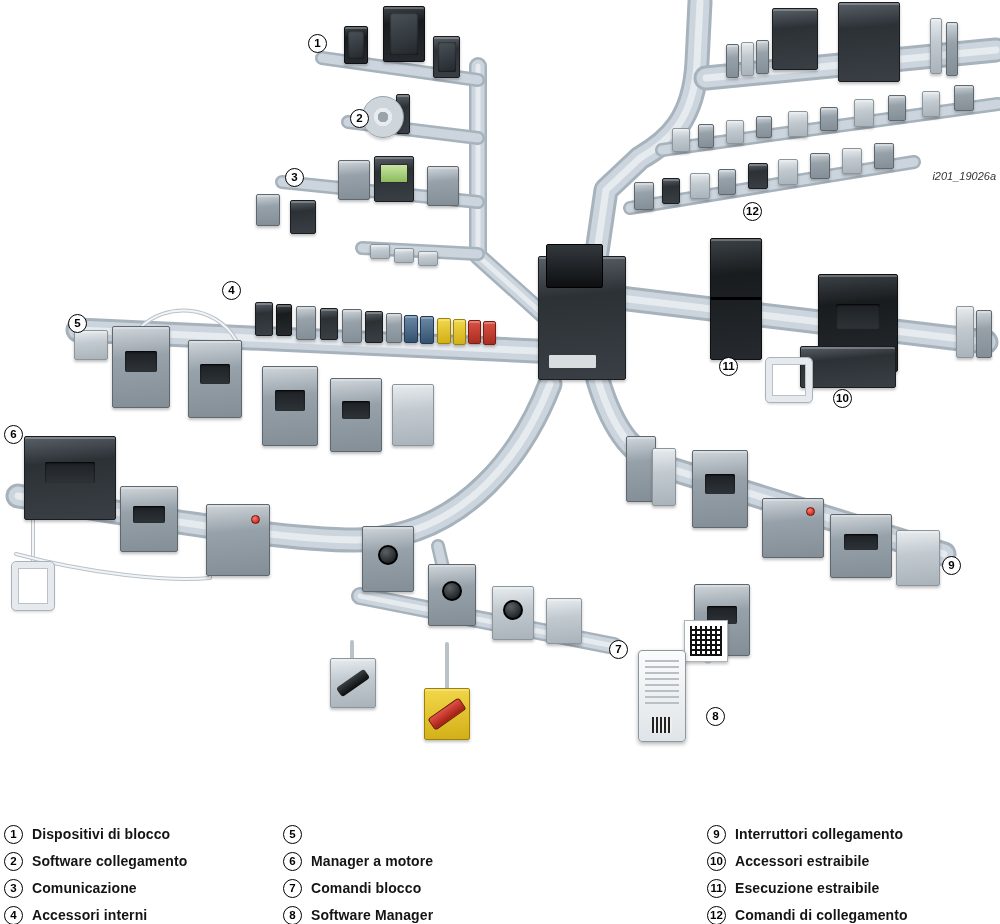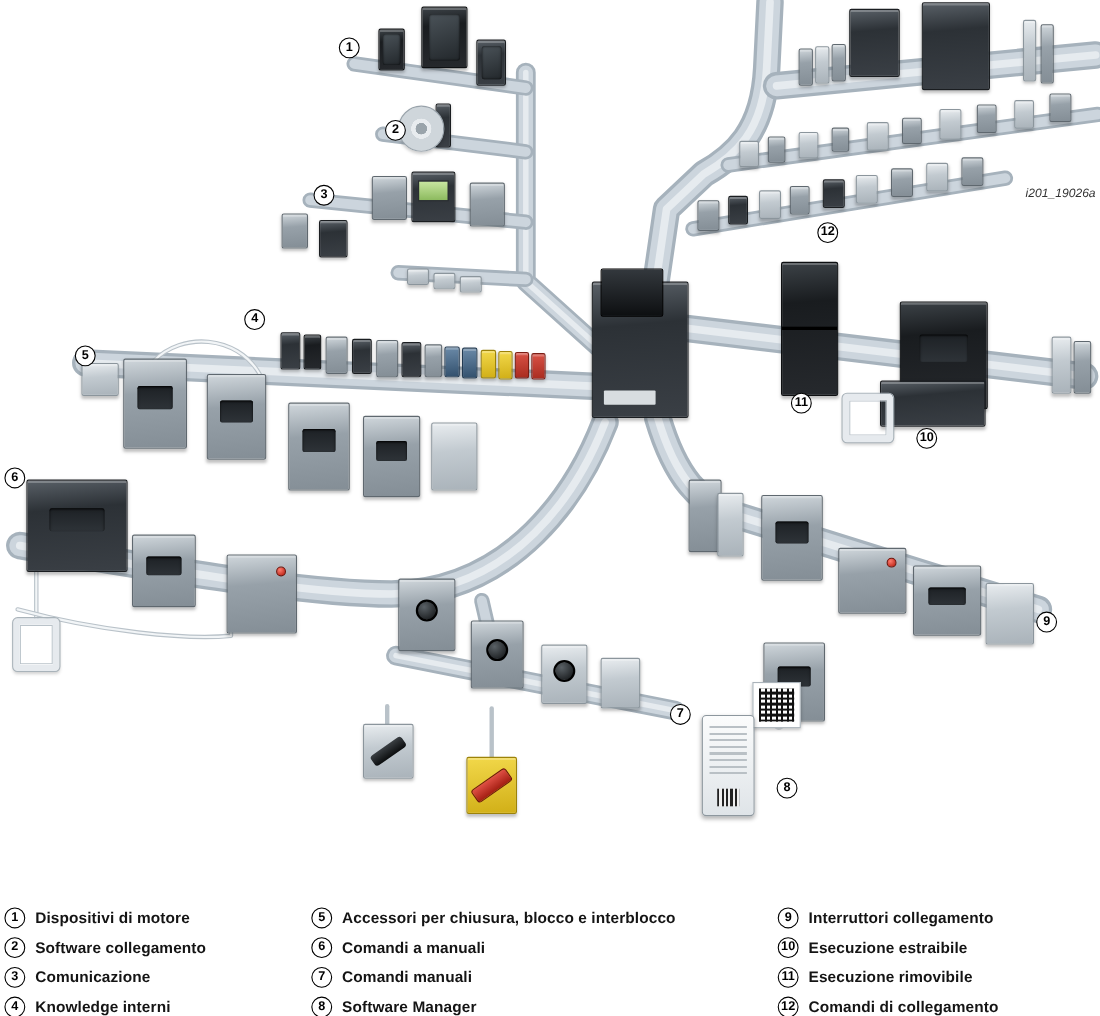--- a/index.html
+++ b/index.html
@@ -268,63 +268,62 @@
   <span class="ncircle callout" style="left:609px;top:640px">7</span>
   <span class="ncircle callout" style="left:706px;top:707px">8</span>
   <span class="ncircle callout" style="left:942px;top:556px">9</span>
   <span class="ncircle callout" style="left:833px;top:389px">10</span>
   <span class="ncircle callout" style="left:719px;top:357px">11</span>
   <span class="ncircle callout" style="left:743px;top:202px">12</span>
 
   <div>
     <div class="lrow" style="left:4px;top:824px">
       <span class="ncircle">1</span>
-      <span class="llabel">Dispositivi di motore</span>
+      <span class="llabel">Dispositivi di blocco</span>
     </div>
     <div class="lrow" style="left:4px;top:851px">
       <span class="ncircle">2</span>
       <span class="llabel">Software collegamento</span>
     </div>
     <div class="lrow" style="left:4px;top:878px">
       <span class="ncircle">3</span>
       <span class="llabel">Comunicazione</span>
     </div>
     <div class="lrow" style="left:4px;top:905px">
       <span class="ncircle">4</span>
-      <span class="llabel">Knowledge interni</span>
+      <span class="llabel">Accessori interni</span>
     </div>
 
     <div class="lrow" style="left:283px;top:824px">
       <span class="ncircle">5</span>
-      <span class="llabel">Accessori per chiusura, blocco e interblocco</span>
     </div>
     <div class="lrow" style="left:283px;top:851px">
       <span class="ncircle">6</span>
-      <span class="llabel">Comandi a manuali</span>
+      <span class="llabel">Manager a motore</span>
     </div>
     <div class="lrow" style="left:283px;top:878px">
       <span class="ncircle">7</span>
-      <span class="llabel">Comandi manuali</span>
+      <span class="llabel">Comandi blocco</span>
     </div>
     <div class="lrow" style="left:283px;top:905px">
       <span class="ncircle">8</span>
       <span class="llabel">Software Manager</span>
     </div>
 
     <div class="lrow" style="left:707px;top:824px">
       <span class="ncircle">9</span>
       <span class="llabel">Interruttori collegamento</span>
     </div>
     <div class="lrow" style="left:707px;top:851px">
       <span class="ncircle">10</span>
-      <span class="llabel">Esecuzione estraibile</span>
+      <span class="llabel">Accessori estraibile</span>
     </div>
     <div class="lrow" style="left:707px;top:878px">
       <span class="ncircle">11</span>
-      <span class="llabel">Esecuzione rimovibile</span>
+      <span class="llabel">Esecuzione estraibile</span>
     </div>
     <div class="lrow" style="left:707px;top:905px">
       <span class="ncircle">12</span>
       <span class="llabel">Comandi di collegamento</span>
     </div>
   </div>
 
 </div>
 
 </body></html>

